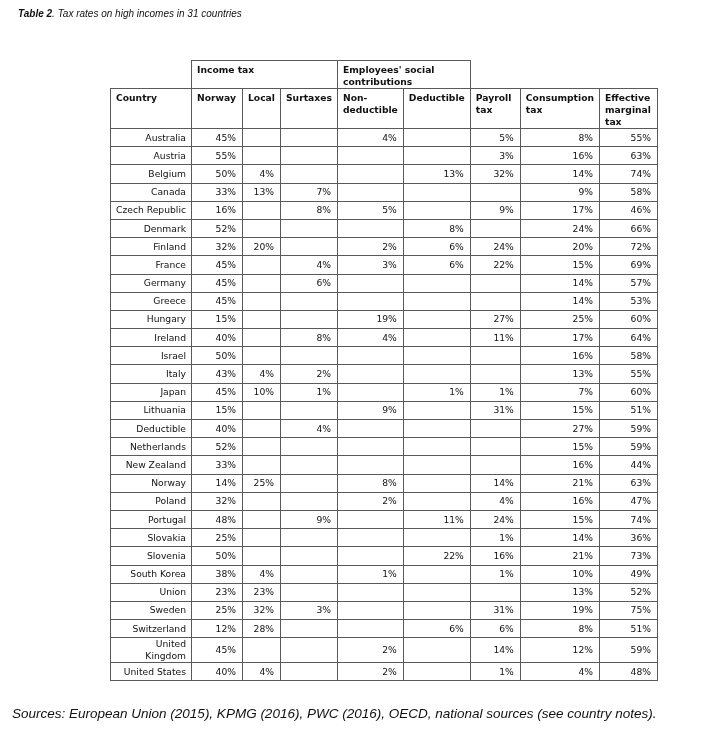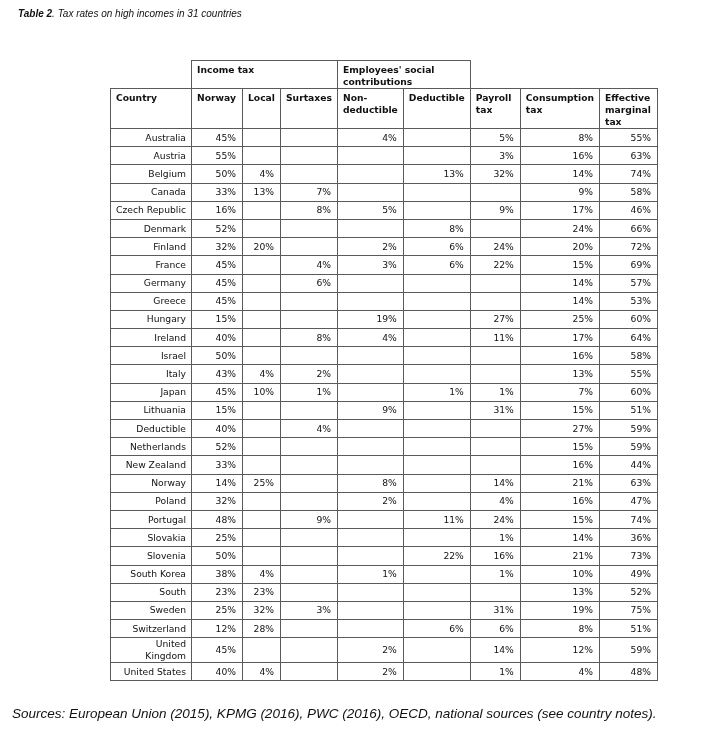--- a/index.html
+++ b/index.html
@@ -322,21 +322,21 @@
         <td class="num">38%</td>
         <td class="num">4%</td>
         <td class="num"></td>
         <td class="num">1%</td>
         <td class="num"></td>
         <td class="num">1%</td>
         <td class="num">10%</td>
         <td class="num">49%</td>
       </tr>
       <tr>
-        <td class="country">South</td>
+        <td class="country">Union</td>
         <td class="num">23%</td>
         <td class="num">23%</td>
         <td class="num"></td>
         <td class="num"></td>
         <td class="num"></td>
         <td class="num"></td>
         <td class="num">13%</td>
         <td class="num">52%</td>
       </tr>
       <tr>

